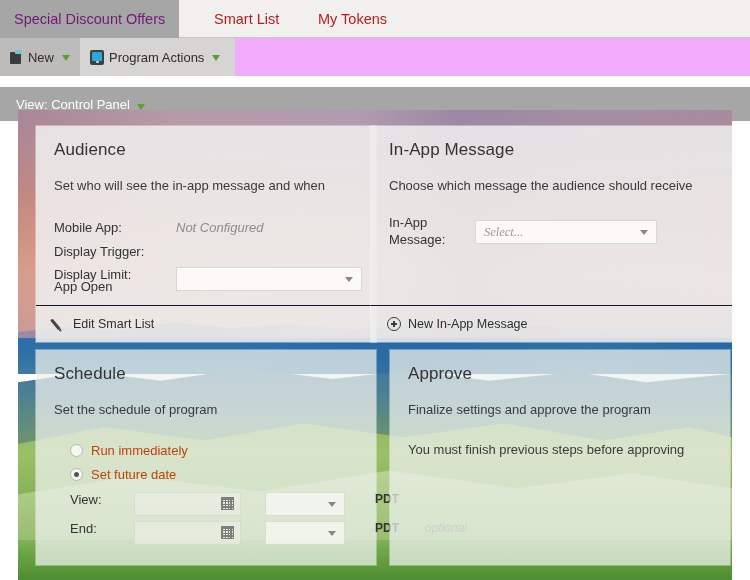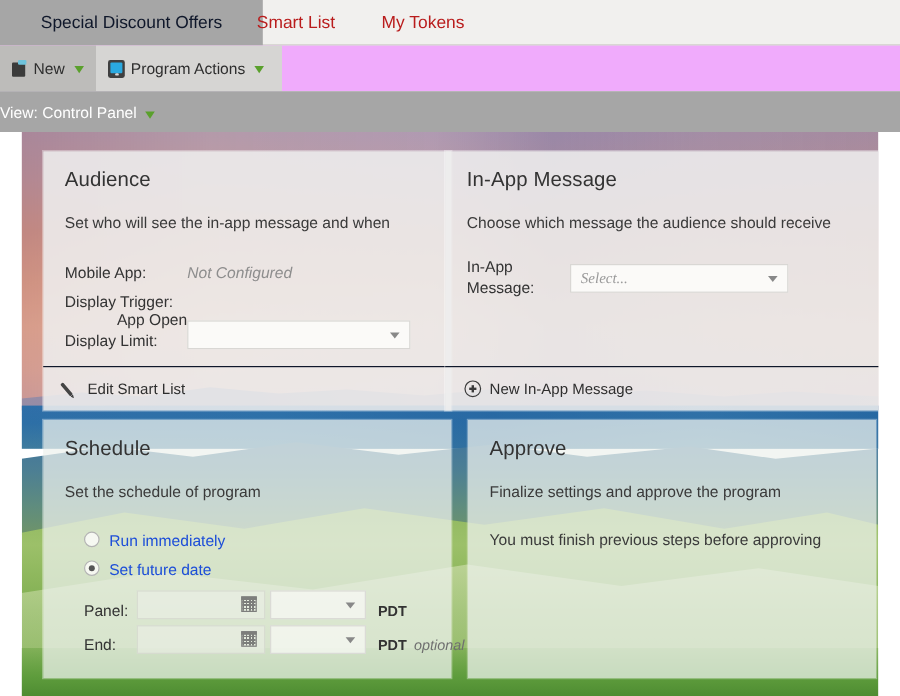--- a/index.html
+++ b/index.html
@@ -39,23 +39,23 @@
     line-height: 38px;
     font-size: 14.5px;
     color: #b91c1c;
     padding: 0 26px;
     box-sizing: border-box;
     white-space: nowrap;
     cursor: pointer;
   }
   .top-tab.active {
     background: #a6a6a6;
-    color: #0f172a;
+    color: #701a75;
     left: 0;
-    padding: 0 34px;
+    padding: 0 14px;
   }
   .top-tab.t2 { left: 188px; }
   .top-tab.t3 { left: 292px; }
 
   
   .sub-tabs {
     position: absolute;
     left: 0; top: 38px;
     width: 750px;
     height: 38px;
@@ -121,28 +121,28 @@
   .icon-device .dot {
     position: absolute; left: 5.5px; top: 11.5px;
     width: 3px; height: 2px;
     background: #d8d8d8;
     border-radius: 1px;
   }
 
   
   .view-bar {
     position: absolute;
-    left: 0; top: 76px;
+    left: 0; top: 87px;
     width: 750px;
     height: 34px;
     background: #a6a6a6;
     box-sizing: border-box;
     display: flex;
     align-items: center;
-    padding-left: 0;
+    padding-left: 16px;
   }
   .view-label {
     font-size: 13px;
     color: #ffffff;
     cursor: pointer;
   }
 
   
   .canvas {
     position: absolute;
@@ -306,23 +306,24 @@
     position: absolute;
     background: #3b3b3b;
   }
   .icon-plus::before { left: 2.6px; top: 5.3px; width: 6.2px; height: 1.4px; }
   .icon-plus::after  { left: 5.2px; top: 2.8px; width: 1.4px; height: 6.2px; }
 
   
   .field-row {
     position: absolute;
     display: flex;
-    align-items: flex-end;
+    align-items: flex-start;
     font-size: 13px;
     color: #333;
+    gap: 20px;
   }
   .field-label {
     color: #333333;
   }
   .field-value {
     color: #333333;
   }
   .field-value.muted {
     color: #8d8d8d;
     font-style: italic;
@@ -355,23 +356,24 @@
     width: 0; height: 0;
     border-left: 4.5px solid transparent;
     border-right: 4.5px solid transparent;
     border-top: 5px solid #888;
   }
 
   
   .radio-row {
     position: absolute;
     display: flex;
+    align-items: center;
     gap: 8px;
     font-size: 13px;
-    color: #1d4ed8;
+    color: #c2410c;
     cursor: pointer;
   }
   .radio {
     width: 13px; height: 13px;
     border-radius: 50%;
     border: 1px solid #b4b4b4;
     background: rgba(252,252,250,0.82);
     box-sizing: border-box;
     position: relative;
     flex: 0 0 auto;
@@ -537,21 +539,21 @@
       <div class="radio-row" style="left:34px; top:93px;">
         <span class="radio"></span>
         <span>Run immediately</span>
       </div>
       <div class="radio-row" style="left:34px; top:117px;">
         <span class="radio checked"></span>
         <span>Set future date</span>
       </div>
 
       <div class="field-row" style="left:34px; top:142px;">
-        <span class="field-label" style="width:44px;">Panel:</span>
+        <span class="field-label" style="width:44px;">View:</span>
         <span class="date-input" style="width:107px;">
           <span style="position:absolute;left:6px;top:3px;font-size:12.5px;color:#333;"></span>
           <span class="cal-icon"></span>
         </span>
         <span class="dropdown ghost" style="width:80px; margin-left:4px;">
           <span class="ph" style="font-style:normal;color:#333;"></span>
           <span class="dd-arrow"></span>
         </span>
         <span class="tz" style="margin-left:10px;">PDT</span>
       </div>

